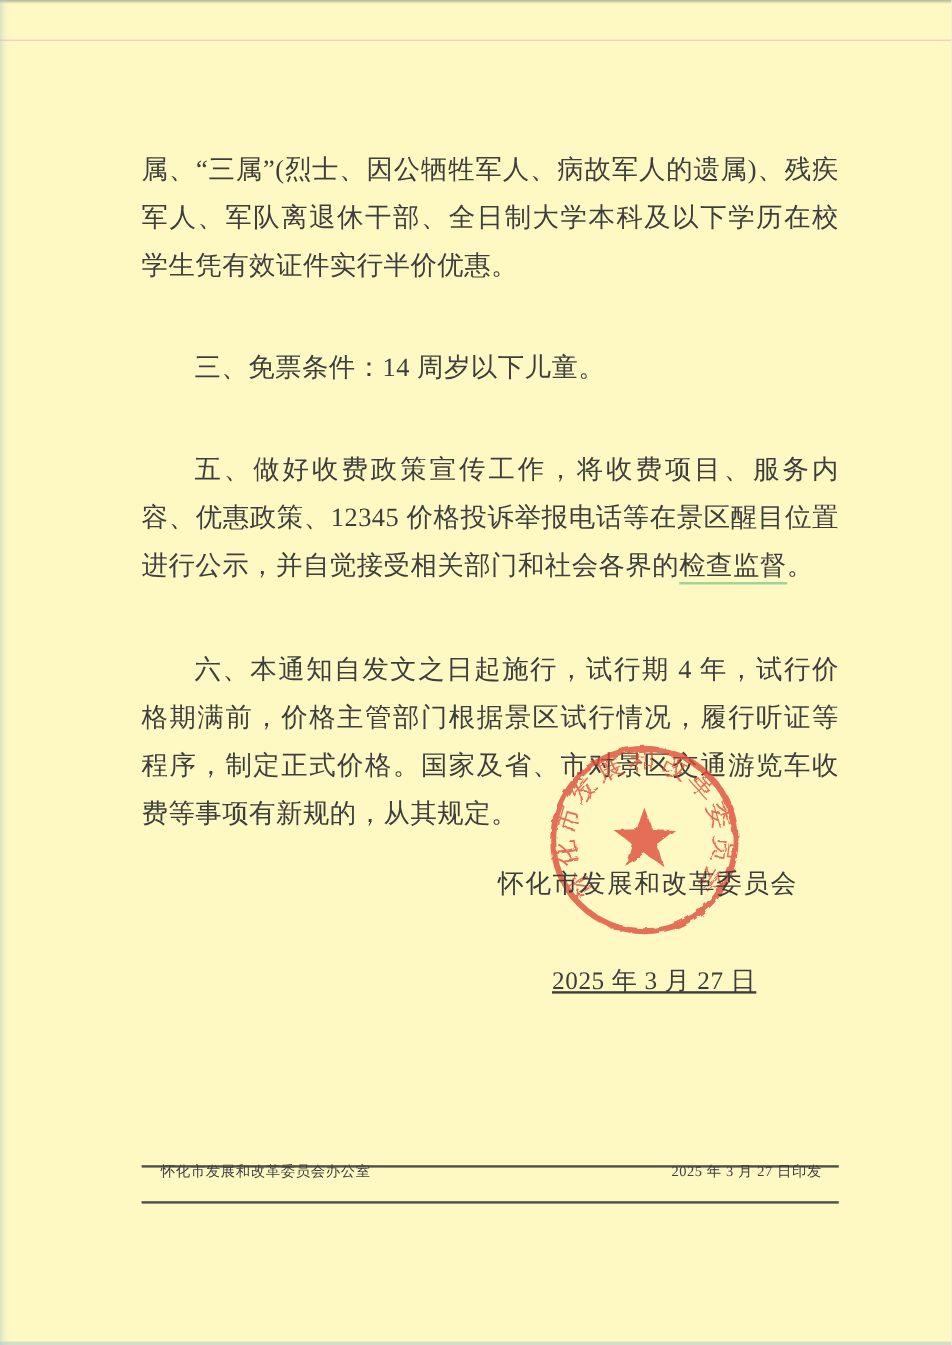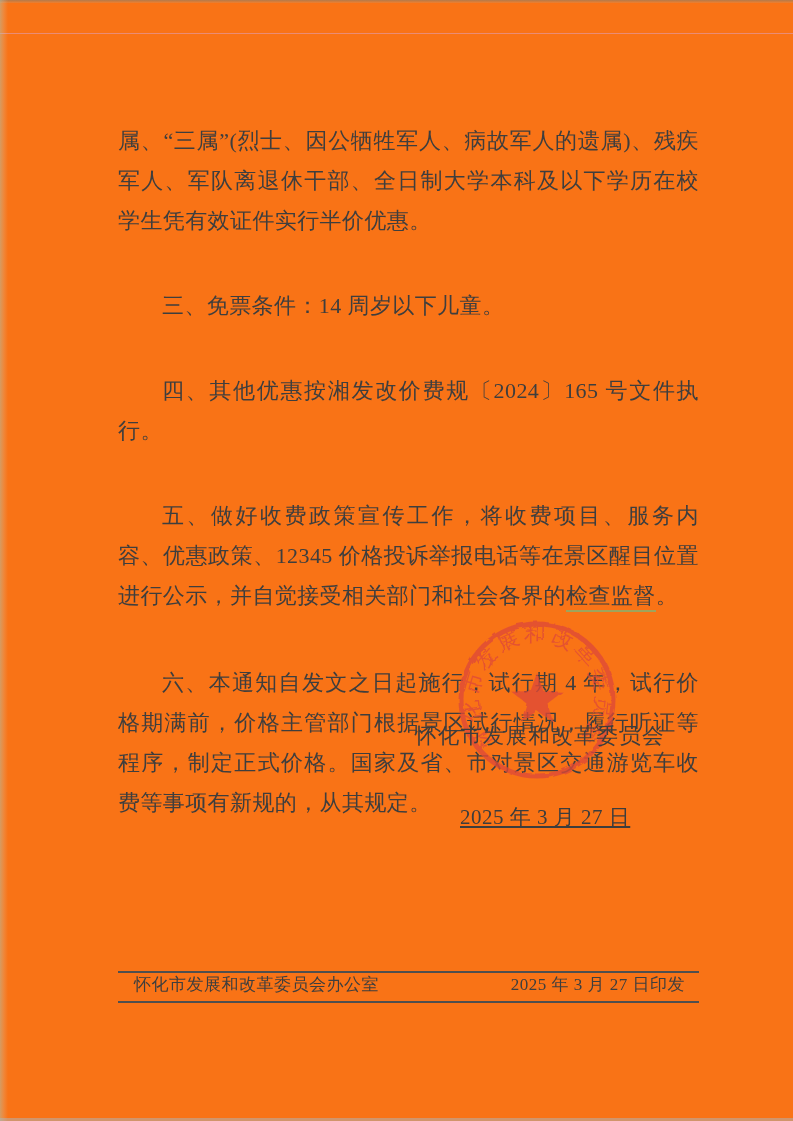--- a/index.html
+++ b/index.html
@@ -1,20 +1,20 @@
 <!DOCTYPE html>
 <html><head>
 <meta charset="utf-8">
 <style>
   html,body{margin:0;padding:0;background:#e9e9e7;}
   .page{
     position:relative;
     width:793px;height:1121px;
     margin:0 auto;
-    background:#f97316;
+    background:#fef9c3;
     overflow:hidden;
     font-family:"Liberation Serif","DejaVu Serif",serif;
     color:#3e3e3e;
   }
   
   .top-edge{position:absolute;left:0;top:0;width:100%;height:3px;
     background:linear-gradient(to bottom,rgba(120,128,120,.55),rgba(190,195,190,.15));}
   .pink-line{position:absolute;left:0;top:33px;width:100%;height:1px;
     background:rgba(222,160,196,.55);}
   .left-edge{position:absolute;left:0;top:0;width:8px;height:100%;
@@ -44,41 +44,40 @@
   .doc-date{
     position:absolute;left:460px;top:803px;
     font-size:21px;letter-spacing:.5px;color:#3d3d3d;white-space:nowrap;text-decoration:underline;
   }
 
   
   .footer{
     position:absolute;left:118px;top:971px;width:581px;height:32px;
     border-top:2px solid #4f4f4f;border-bottom:2px solid #4f4f4f;
     box-sizing:border-box;
-    display:flex;justify-content:space-between;align-items:flex-start;
-    padding:0 14px 0 16px;
-    font-size:17px;color:#3e3e3e;
+    display:flex;justify-content:space-between;align-items:flex-end;
+    padding:0 14px 16px 16px;
+    font-size:12px;color:#3e3e3e;
   }
   .footer .left{letter-spacing:.5px;}
   .footer .right{letter-spacing:.5px;}
 </style>
 </head>
 <body>
 
 <div class="page">
 
   <div class="top-edge"></div>
   <div class="pink-line"></div>
   <div class="left-edge"></div>
   <div class="bottom-edge"></div>
 
   <div class="doc-body">
     <p>属、“三属”(烈士、因公牺牲军人、病故军人的遗属)、残疾军人、军队离退休干部、全日制大学本科及以下学历在校学生凭有效证件实行半价优惠。</p>
     <p class="indent">三、免票条件：14 周岁以下儿童。</p>
-    <p class="indent">四、其他优惠按湘发改价费规〔2024〕165 号文件执行。</p>
     <p class="indent">五、做好收费政策宣传工作，将收费项目、服务内容、优惠政策、12345 价格投诉举报电话等在景区醒目位置进行公示，并自觉接受相关部门和社会各界的<span class="u-green">检查</span><span class="u-green">监督</span>。</p>
     <p class="indent">六、本通知自发文之日起施行，试行期 4 年，试行价格期满前，价格主管部门根据景区试行情况，履行听证等程序，制定正式价格。国家及省、市对景区交通游览车收费等事项有新规的，从其规定。</p>
   </div>
 
   <svg class="seal" viewBox="0 0 210 210" xmlns="http://www.w3.org/2000/svg">
     <defs>
       <filter id="rough">
         <feTurbulence type="fractalNoise" baseFrequency="0.12" numOctaves="2" result="n"></feTurbulence>
         <feDisplacementMap in="SourceGraphic" in2="n" scale="4"></feDisplacementMap>
       </filter>

